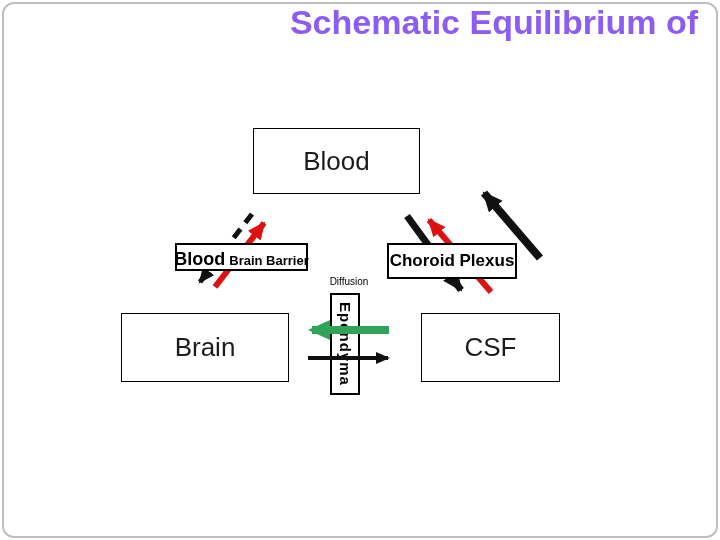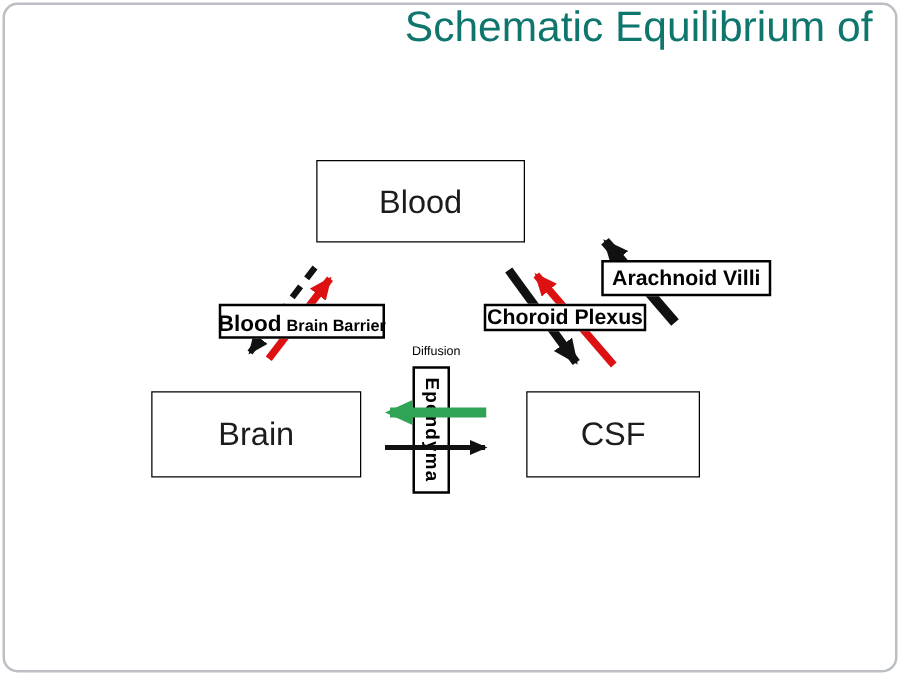--- a/index.html
+++ b/index.html
@@ -6,21 +6,21 @@
   #slide{
     position:relative;width:720px;height:540px;background:#fff;overflow:hidden;
     font-family:"Liberation Sans",sans-serif;color:#000;
   }
   #frame{
     position:absolute;left:2px;top:2px;right:2px;bottom:2px;
     border:2px solid #bcc0c4;border-radius:12px;pointer-events:none;z-index:5;
   }
   .title{
     position:absolute;top:4px;right:22px;text-align:right;
-    font-weight:normal;font-size:34px;line-height:37px;color:#0f766e;z-index:2;
+    font-weight:bold;font-size:34px;line-height:37px;color:#8b5cf6;z-index:2;
   }
   svg.arrow-layer{position:absolute;left:0;top:0;z-index:1;}
   svg#arrows-over{z-index:3;}
   .big-box{
     position:absolute;background:#fff;border:1px solid #000;box-sizing:border-box;
     display:flex;align-items:center;justify-content:center;
     font-size:26px;color:#1c1c1c;z-index:2;
   }
   .label-box{
     position:absolute;background:#fff;border:2px solid #000;box-sizing:border-box;
@@ -70,24 +70,21 @@
   <div class="big-box" id="blood-box" style="left:253px;top:128px;width:167px;height:66px;">
     <span>Blood</span>
   </div>
   <div class="big-box" id="brain-box" style="left:108px;top:313px;width:168px;height:69px;margin-left:13px;">
     <span>Brain</span>
   </div>
   <div class="big-box" id="csf-box" style="left:421px;top:313px;width:139px;height:69px;">
     <span>CSF</span>
   </div>
 
-  <div class="label-box" id="arachnoid-box" style="left:481px;top:208px;width:136px;height:29px;">
-    <span>Arachnoid Villi</span>
-  </div>
-  <div class="label-box" id="choroid-box" style="left:387px;top:243px;width:130px;height:22px;">
+  <div class="label-box" id="choroid-box" style="left:387px;top:243px;width:130px;height:36px;">
     <span>Choroid Plexus</span>
   </div>
   <div class="label-box" id="bbb-box" style="left:175px;top:243px;width:133px;height:28px;">
     <span class="bbb-bold">Blood</span>
     <span class="bbb-small">Brain Barrier</span>
   </div>
   <div class="label-box" id="ependyma-box" style="left:330px;top:293px;width:30px;height:102px;">
     <span>Ependyma</span>
   </div>
 

